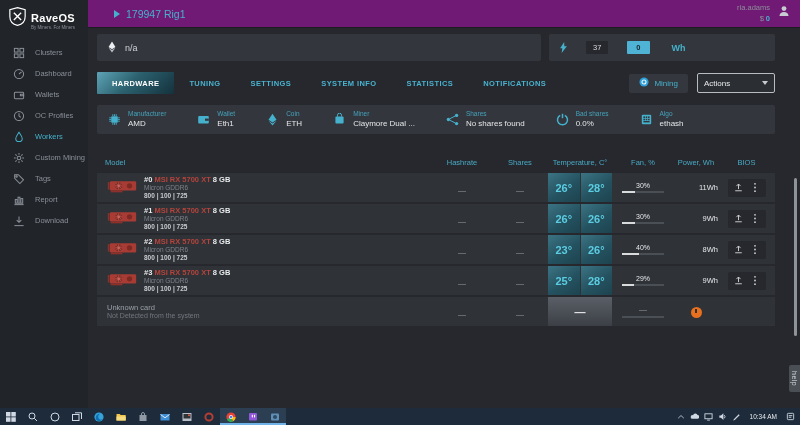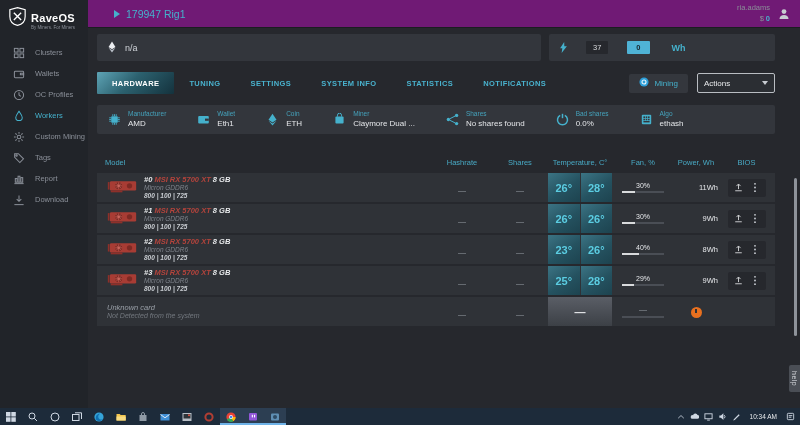--- a/index.html
+++ b/index.html
@@ -14,21 +14,21 @@
   .side-item{display:flex;align-items:center;gap:10px;height:21px;padding-left:13px;color:#8a8f98;font-size:7.5px;cursor:pointer;}
   .side-item.active{color:#45b1cc;}
   .s-icon{display:flex;}
   .s-icon svg{width:12px;height:12px;stroke:currentColor;fill:none;stroke-width:1.1;}
 
   
   .main{position:absolute;left:88px;right:0;top:0;bottom:17px;display:flex;flex-direction:column;}
   .topbar{height:27px;background:#701a75;display:flex;align-items:center;justify-content:space-between;padding:0 10px 0 26px;flex:none;border-bottom:1px solid #1b1d21;}
   .rig-title{display:flex;align-items:center;gap:6px;color:#45b1cc;font-size:10.5px;cursor:pointer;}
   .play-icon{width:0;height:0;border-left:6px solid #45b1cc;border-top:4px solid transparent;border-bottom:4px solid transparent;}
-  .user{display:flex;align-items:flex-end;gap:8px;}
+  .user{display:flex;align-items:flex-start;gap:8px;}
   .user-text{text-align:right;font-size:7.5px;color:#8a8f98;line-height:1.35;}
   .balance .cur{color:#8a8f98;}
   .balance .val{color:#45b1cc;font-weight:bold;margin-left:2px;}
 
   .content{flex:1;position:relative;padding:6px 25px 0 9px;background:#26282d;}
 
   
   .summary-row{display:flex;gap:8px;}
   .box{background:#33363c;height:27px;display:flex;align-items:center;border-radius:2px;}
   .coin-box{width:433px;padding-left:11px;gap:9px;font-size:9px;color:#cfd3d8;}
@@ -58,21 +58,21 @@
 
   
   .table{margin-top:18px;}
   .trow{display:grid;grid-template-columns:335px 60px 56px 64px 62px 44px 1fr;align-items:center;}
   .thead{height:21px;color:#48a9c4;font-size:7.5px;}
   .th{text-align:center;white-space:nowrap;}
   .th.c0{text-align:left;padding-left:8px;}
   .gpu-row,.unknown-row{background:#2f3237;height:29px;margin-bottom:2px;cursor:pointer;}
   .model-cell{display:flex;align-items:center;gap:7px;padding-left:10px;height:100%;}
   .gpu-icon{display:flex;}
-  .m-info{line-height:1.2;font-style:italic;}
+  .m-info{line-height:1.2;}
   .m-line1{font-size:7.5px;font-weight:bold;color:#e8eaec;}
   .m-line1 .red{color:#b5443c;}
   .m-line2{font-size:6.5px;color:#7e838b;}
   .m-line3{font-size:6.5px;font-weight:bold;color:#c9cdd2;}
   .td.center{text-align:center;}
   .dash{color:#9aa0a8;font-size:8px;}
   .temp-cell{display:flex;height:100%;gap:1px;}
   .temp-box{flex:1;display:flex;align-items:center;justify-content:center;font-size:11px;font-weight:bold;color:#5bcde2;background:linear-gradient(145deg,#3b7484 0%,#255260 55%,#1d434f 100%);}
   .temp-box.unk{background:linear-gradient(180deg,#5a5e66 0%,#3c4046 100%);color:#e4e6e9;}
   .fan-cell{display:flex;flex-direction:column;align-items:center;justify-content:center;gap:2px;height:100%;}
@@ -126,20 +126,29 @@
               <rect x="7.5" y="1.5" width="4" height="4"></rect>
               <rect x="1.5" y="7.5" width="4" height="4"></rect>
               <rect x="7.5" y="7.5" width="4" height="4"></rect>
             </svg>
           </span>
           <span class="s-label">Clusters</span>
         </div>
         <div class="side-item">
           <span class="s-icon">
             <svg viewBox="0 0 13 13">
+              <circle cx="6.5" cy="6.5" r="5"></circle>
+              <line x1="6.5" y1="6.5" x2="9.3" y2="4.2"></line>
+            </svg>
+          </span>
+          <span class="s-label">Dashboard</span>
+        </div>
+        <div class="side-item">
+          <span class="s-icon">
+            <svg viewBox="0 0 13 13">
               <rect x="1.5" y="3.5" width="10" height="7" rx="1"></rect>
               <path d="M8 5.8h3.5v1.6H8z"></path>
             </svg>
           </span>
           <span class="s-label">Wallets</span>
         </div>
         <div class="side-item">
           <span class="s-icon">
             <svg viewBox="0 0 13 13">
               <circle cx="6.5" cy="6.5" r="5"></circle>

